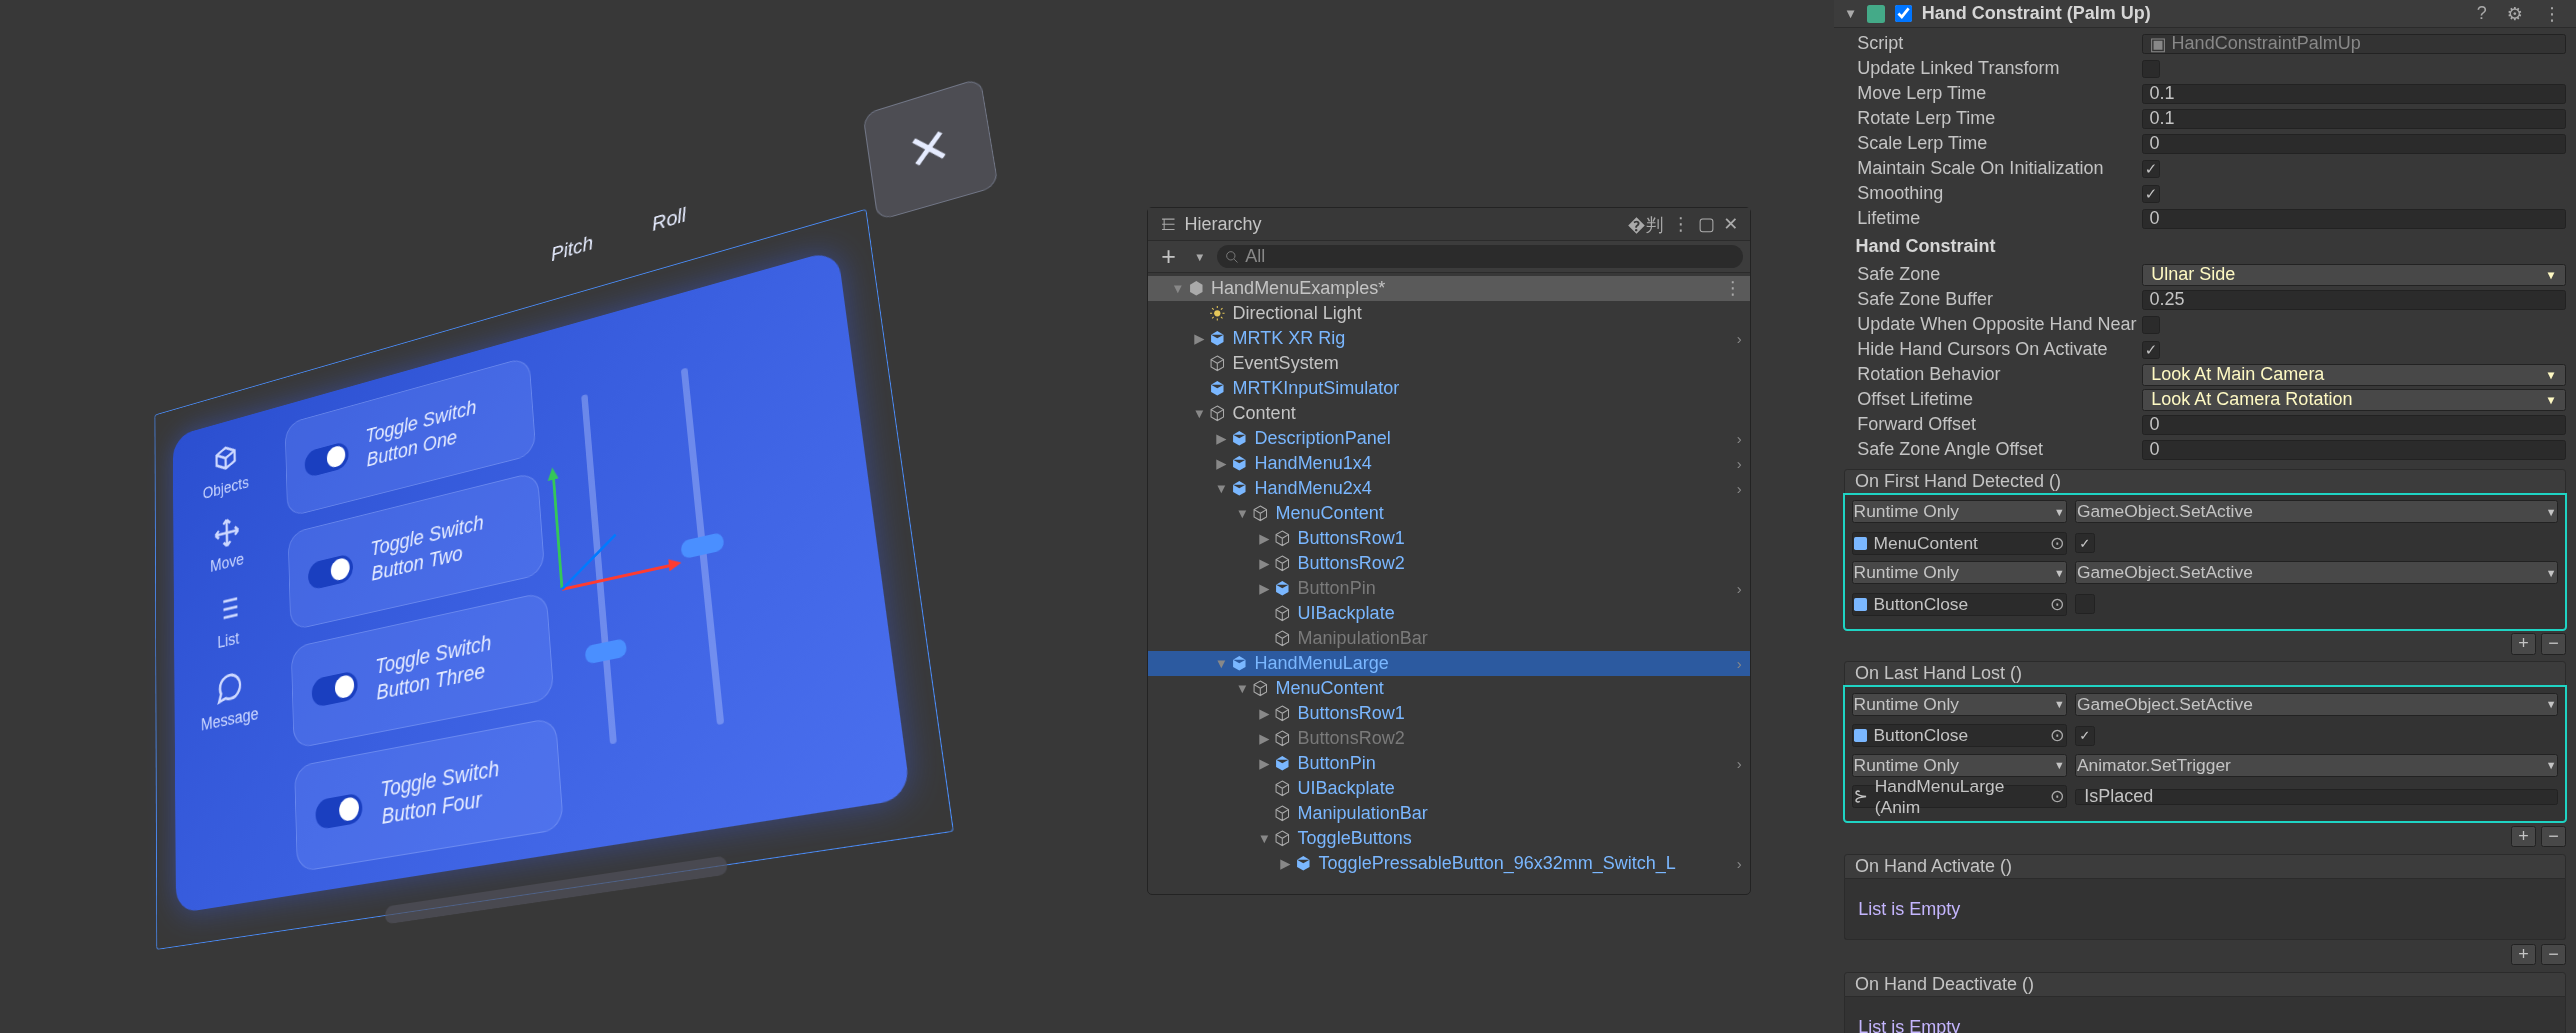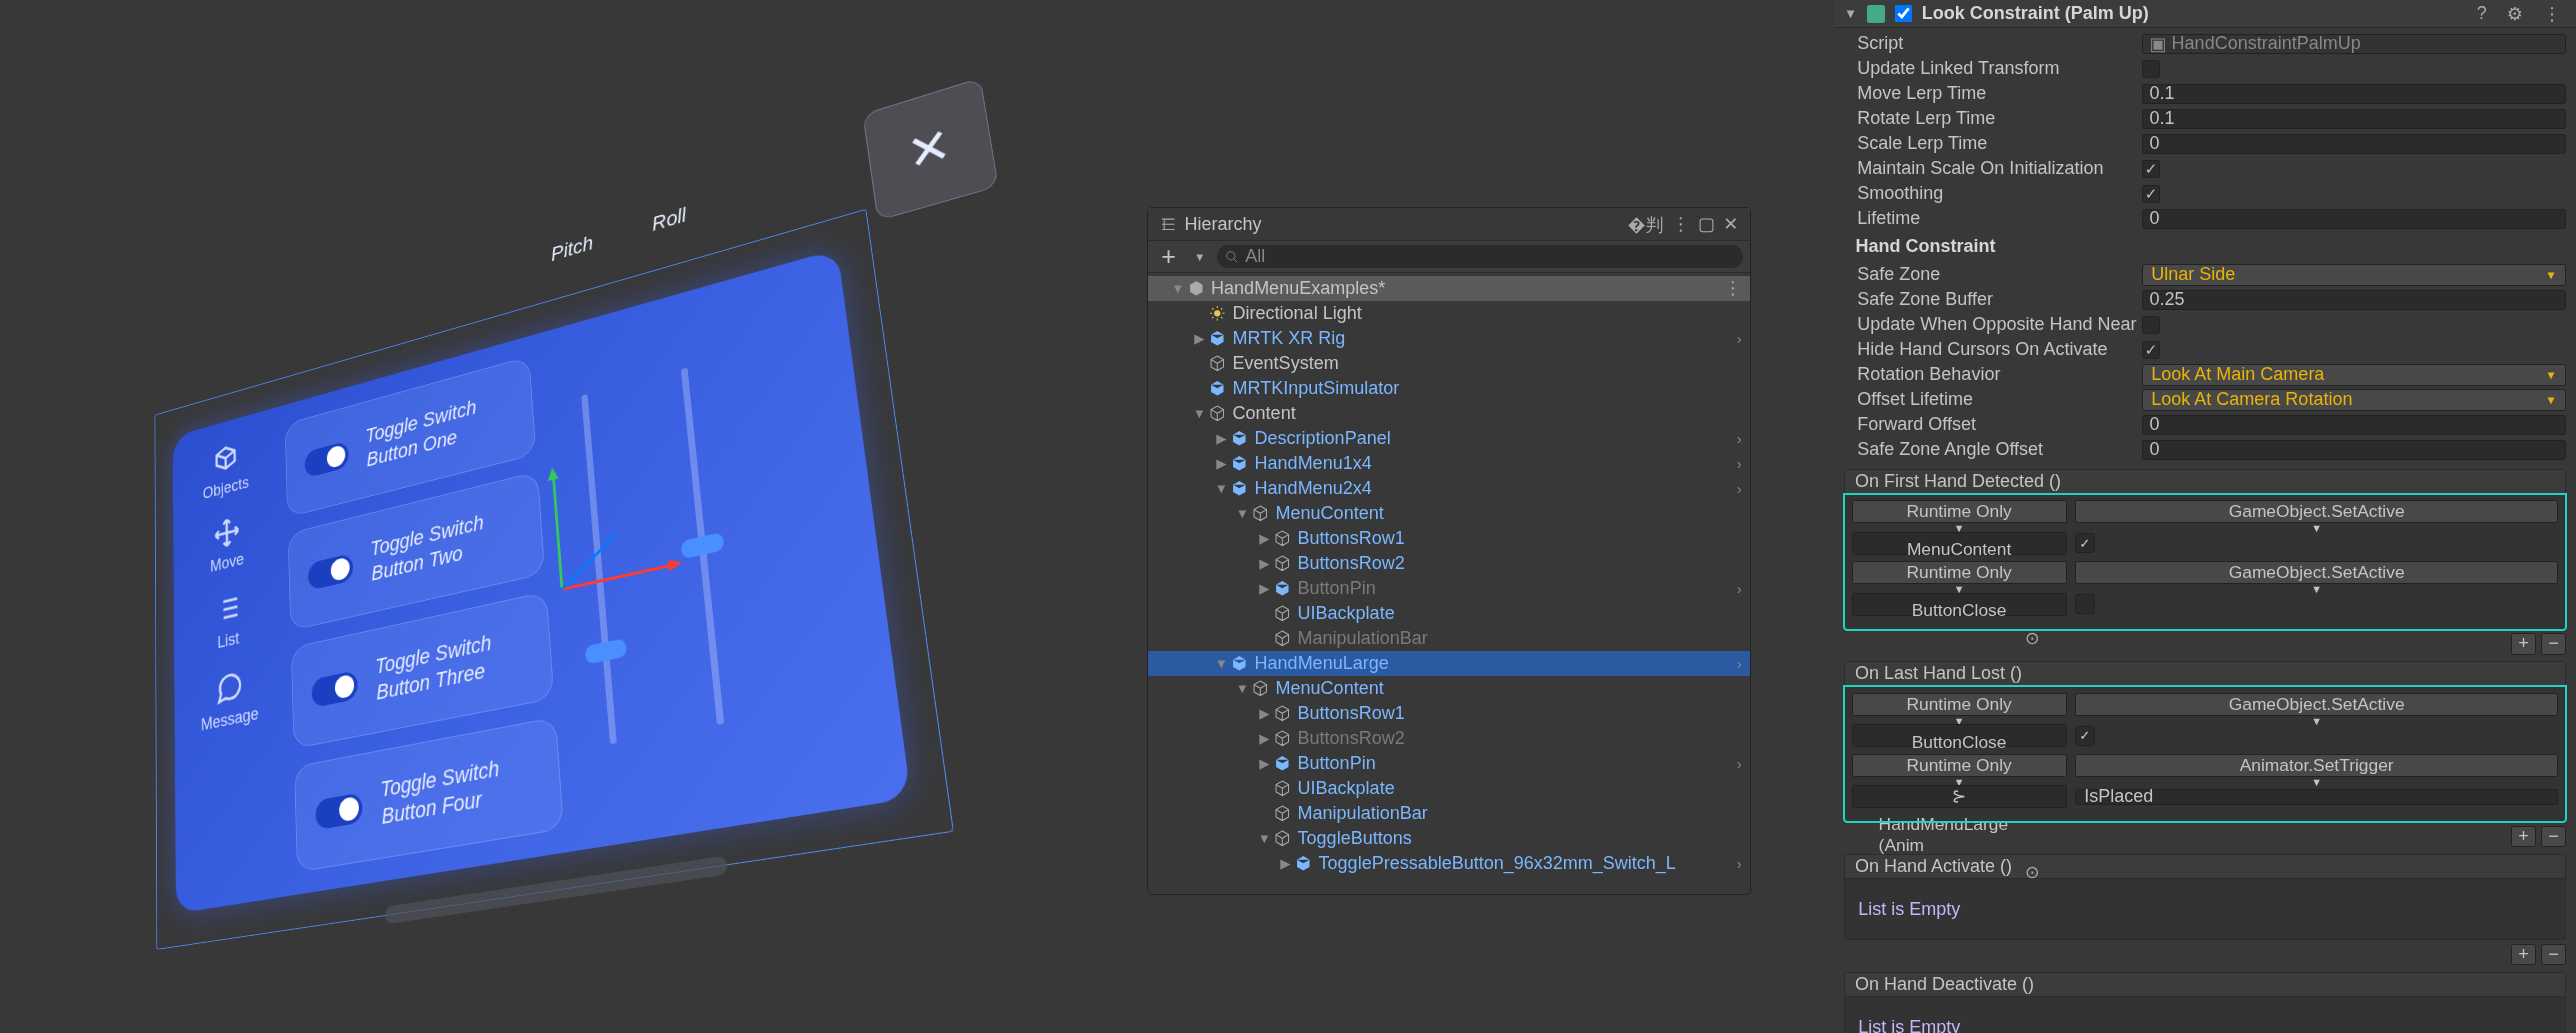--- a/index.html
+++ b/index.html
@@ -64,28 +64,28 @@
 .insp-header input[type=checkbox] { width: 16.6px; height: 16.6px; }
 .insp-header .comp-name { flex: 1; font-weight: 600; color: #d6d6d6; }
 .insp-header .tool-ico { color: #aaa; padding: 0 5px; }
 .insp-body { padding: 3.3px 0 16.6px 0; }
 .prop-row { height: 25px; display: flex; align-items: center; padding: 0 10px; }
 .prop-row .plabel { width: 298px; color: #c4c4c4; padding-left: 13.3px; }
 .prop-row .pfield { flex: 1; height: 20px; background: #2b2b2b; border: 0.8px solid #222; border-radius: 2.5px; padding: 0 6.6px; display: flex; align-items: center; color: #c4c4c4; }
 .prop-row .pfield.disabled { background: #333; color: #888; }
 .prop-row .pcheck { width: 18px; height: 18px; background: #2b2b2b; border: 0.8px solid #222; border-radius: 2.5px; display: flex; align-items: center; justify-content: center; }
 .prop-row .pcheck.on::after { content: '✓'; color: #c4c4c4; font-size: 15px; }
-.prop-row .pdrop { flex: 1; height: 21.5px; background: #484848; border: 0.8px solid #222; border-radius: 2.5px; padding: 0 8.3px; display: flex; align-items: center; justify-content: space-between; color: #eab308; }
+.prop-row .pdrop { flex: 1; height: 21.5px; background: #484848; border: 0.8px solid #222; border-radius: 2.5px; padding: 0 8.3px; display: flex; align-items: center; justify-content: space-between; color: #fef9c3; }
 .prop-row .pdrop .dcaret { font-size: 11.6px; }
 .section-h { padding: 5px 21.5px; font-weight: 600; color: #d6d6d6; }
 .event-head { height: 25px; background: #3c3c3c; border: 0.8px solid #2b2b2b; margin: 6.6px 10px 0 10px; padding: 0 10px; display: flex; align-items: center; border-radius: 3.3px 3.3px 0 0; }
 .event-body { margin: 0 10px; background: #333; border: 0.8px solid #2b2b2b; border-top: none; padding: 6.6px; border-radius: 0 0 3.3px 3.3px; }
 .event-body.hl { outline: 2.5px solid #1fd4c4; outline-offset: -1.7px; }
 .evt-entry { display: grid; grid-template-columns: 215px 1fr; gap: 8.3px; margin-bottom: 6.6px; }
-.evt-entry .drop, .evt-entry .objref { height: 23px; background: #484848; border: 0.8px solid #222; border-radius: 2.5px; padding: 0 26px; display: flex; align-items: center; justify-content: space-between; color: #c4c4c4; font-size: 17.4px; flex-direction: column; }
+.evt-entry .drop, .evt-entry .objref { height: 23px; background: #484848; border: 0.8px solid #222; border-radius: 2.5px; padding: 0 1px; display: flex; align-items: center; justify-content: space-between; color: #c4c4c4; font-size: 17.4px; }
 .evt-entry .objref { background: #2b2b2b; justify-content: flex-start; gap: 6.6px; }
 .evt-entry .objref .cubelet { width: 13.3px; height: 13.3px; background: #7ab7ff; border-radius: 1.7px; }
 .evt-entry .objref .target { margin-left: auto; color: #aaa; }
 .evt-entry .fn-row { display: flex; gap: 6.6px; align-items: center; }
 .evt-entry .fn-row .chk { width: 20px; height: 20px; background: #2b2b2b; border: 0.8px solid #222; border-radius: 2.5px; display: flex; align-items: center; justify-content: center; }
 .evt-entry .fn-row .chk.on::after { content: '✓'; font-size: 13.3px; }
 .evt-entry .fn-row .txt { flex: 1; height: 16px; background: #2b2b2b; border: 0.8px solid #222; border-radius: 2.5px; padding: 0 8.3px; display: flex; align-items: center; }
 .event-foot { display: flex; justify-content: flex-end; gap: 5px; padding: 3.3px 10px 0 0; }
 .event-foot .pm { width: 25px; height: 21.5px; background: #484848; border: 0.8px solid #222; border-radius: 2.5px; display: flex; align-items: center; justify-content: center; font-size: 18px; color: #c4c4c4; }
 .empty-msg { color: #c4b5fd; padding: 13.3px 6.6px; }
@@ -444,21 +444,21 @@
 
     </div>
     </div>
 </div>
 
 <div class="inspector">
   <div class="insp-header">
     <span class="fold">▼</span>
     <span class="script-ico"></span>
     <input type="checkbox" checked="" style="">
-    <span class="comp-name">Look Constraint (Palm Up)</span>
+    <span class="comp-name">Hand Constraint (Palm Up)</span>
     <span class="tool-ico">?</span>
     <span class="tool-ico">⚙</span>
     <span class="tool-ico">⋮</span>
   </div>
   <div class="insp-body" id="insp-body">
       <div class="prop-row">
         <span class="plabel">Script</span>
         <span class="pfield disabled"><span style="margin-right:5px">▣</span>HandConstraintPalmUp</span>
       </div>
       <div class="prop-row">

